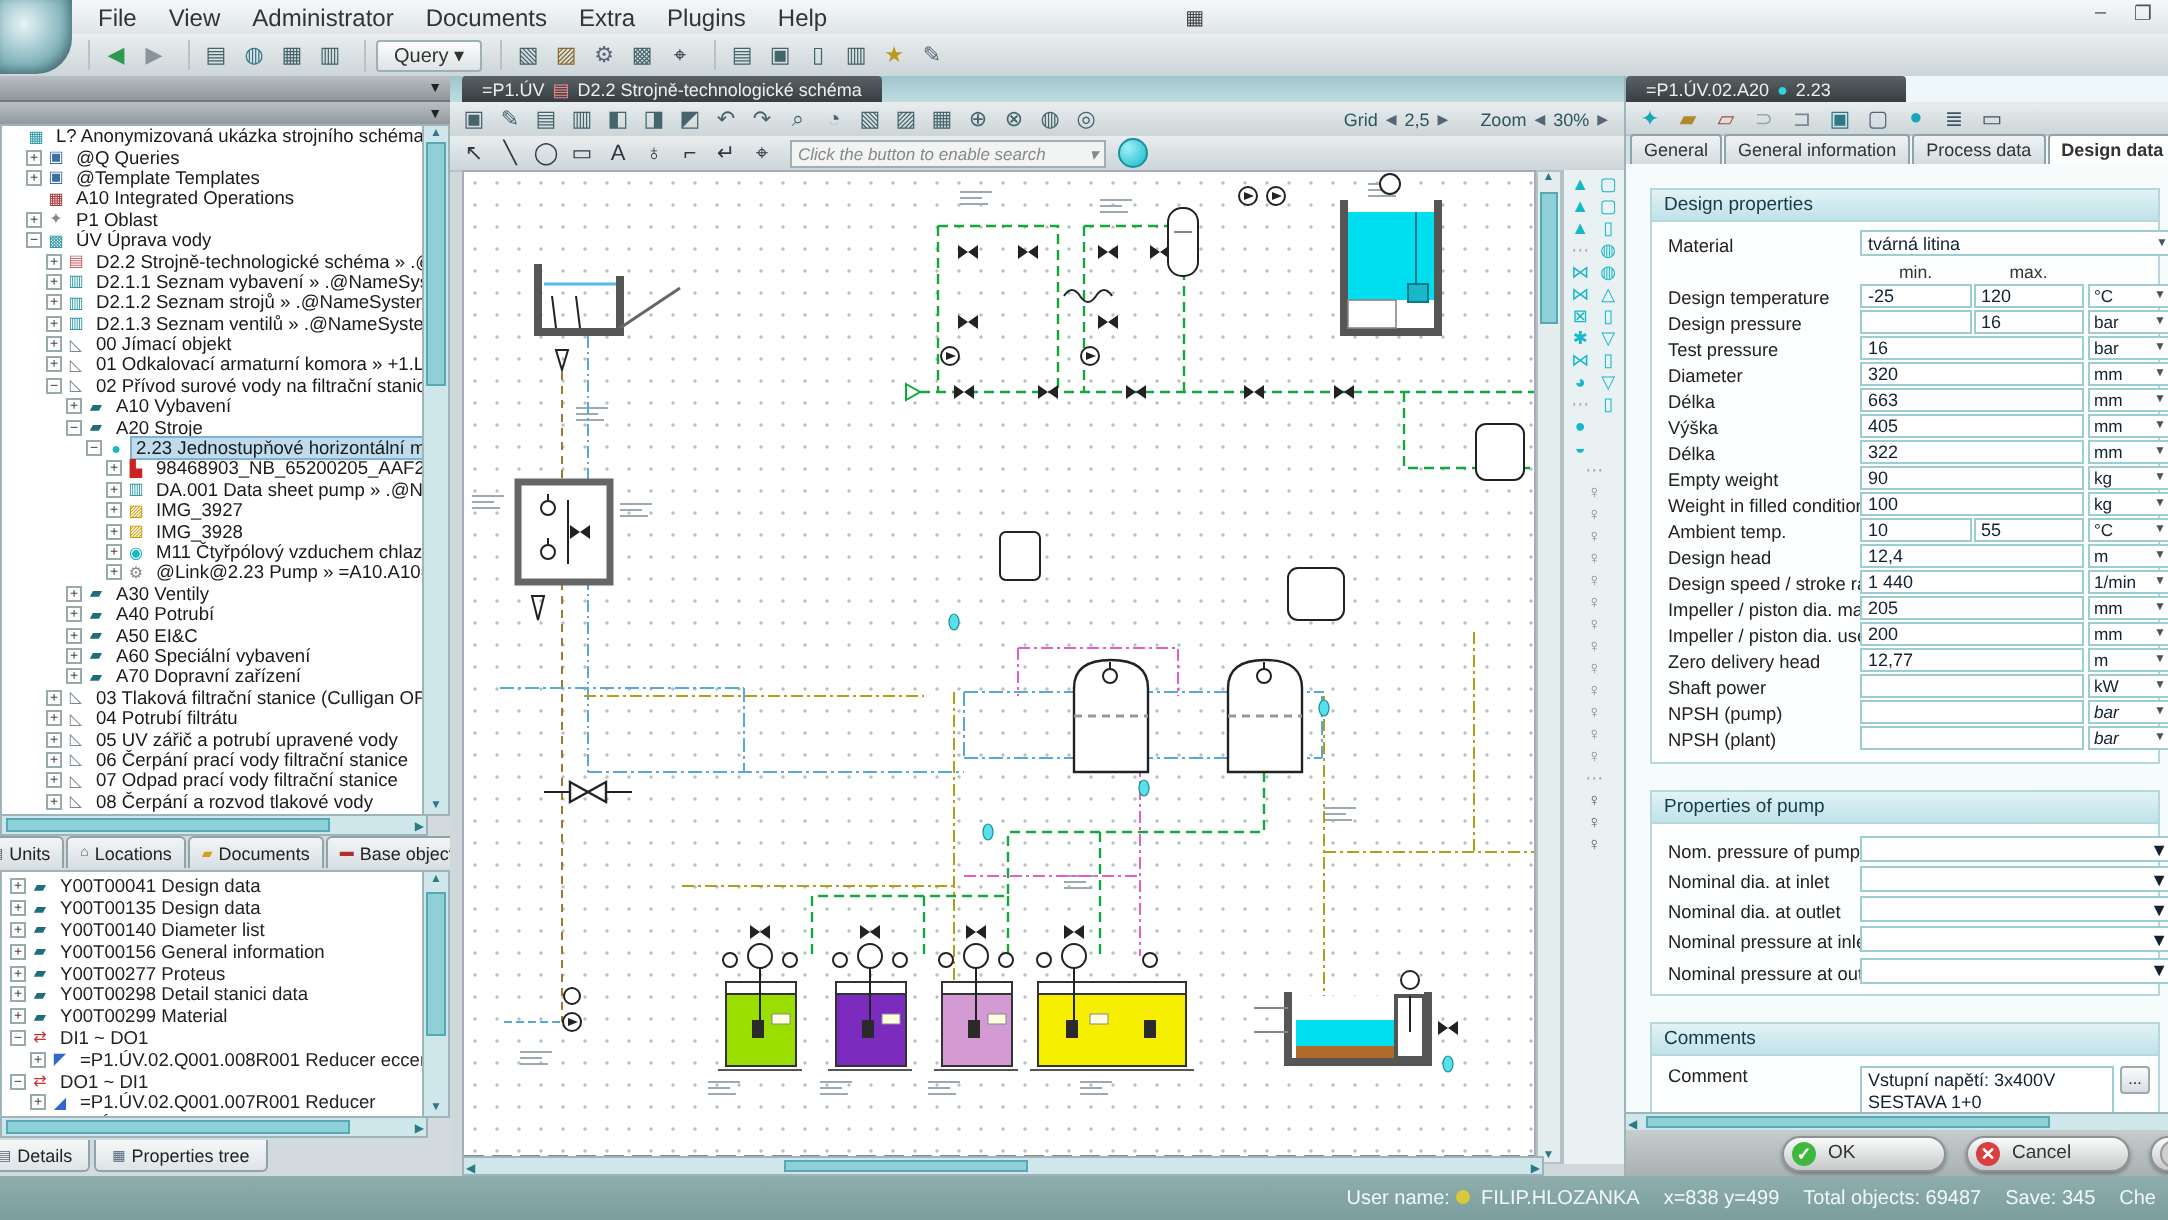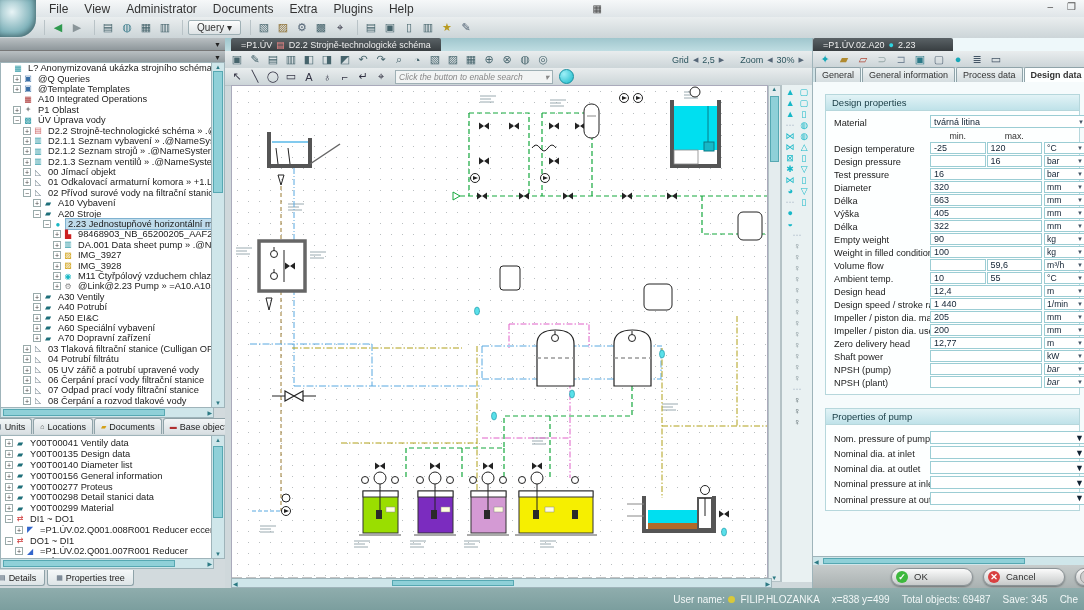--- a/index.html
+++ b/index.html
@@ -406,21 +406,21 @@
       <div class="ltab">
         <span class="ic" style="color: rgb(176, 48, 48); font-size: 7px;">▬</span>
         <span>Base objects</span>
       </div>
     </div>
   <div id="list">
       <div class="lrow">
         <div class="tind" style="width: 2px;"></div>
         <span class="texp">+</span>
         <span class="ticon" style="color: rgb(31, 111, 122);">▰</span>
-        <span class="tlab">Y00T00041   Ventily data</span>
+        <span class="tlab">Y00T00041   Design data</span>
       </div>
       <div class="lrow">
         <div class="tind" style="width: 2px;"></div>
         <span class="texp">+</span>
         <span class="ticon" style="color: rgb(31, 111, 122);">▰</span>
         <span class="tlab">Y00T00135   Design data</span>
       </div>
       <div class="lrow">
         <div class="tind" style="width: 2px;"></div>
         <span class="texp">+</span>
@@ -985,31 +985,20 @@
                 <span class="ua">▼</span>
               </span>
             </div>
             <div class="frow">
               <span class="flab">Weight in filled condition</span>
               <span class="fin">
                 <span class="inp w">100</span>
               </span>
               <span class="unitbox">
                 <span class="ut">kg</span>
-                <span class="ua">▼</span>
-              </span>
-            </div>
-            <div class="frow">
-              <span class="flab">Volume flow</span>
-              <span class="fin">
-                <span class="inp"></span>
-                <span class="inp">59,6</span>
-              </span>
-              <span class="unitbox">
-                <span class="ut">m³/h</span>
                 <span class="ua">▼</span>
               </span>
             </div>
             <div class="frow">
               <span class="flab">Ambient temp.</span>
               <span class="fin">
                 <span class="inp">10</span>
                 <span class="inp">55</span>
               </span>
               <span class="unitbox">
@@ -1135,20 +1124,31 @@
           <div class="frow prow">
             <span class="flab">Nominal pressure at outlet</span>
             <span class="wide">
               <span></span>
               <span class="ua">▼</span>
             </span>
           </div>
         </div>
     </div>
 
+    <div class="grp">
+      <div class="grph">Comments</div>
+      <div class="grpb">
+        <div class="frow crow">
+          <span class="flab">Comment</span>
+          <span id="commentbox">Vstupní napětí: 3x400V
+SESTAVA 1+0</span>
+          <span id="morebtn">...</span>
+        </div>
+      </div>
+    </div>
   </div>
 
   <div id="rhs">
     <div class="thumbh" style="left:10px;width:200px"></div>
     <span class="sarr" style="left:1px;top:1px">◀</span>
   </div>
   <div id="rbtns">
     <div class="pill">
       <span class="pico" style="background:#3db83d">✓</span>
       <span>OK</span>

